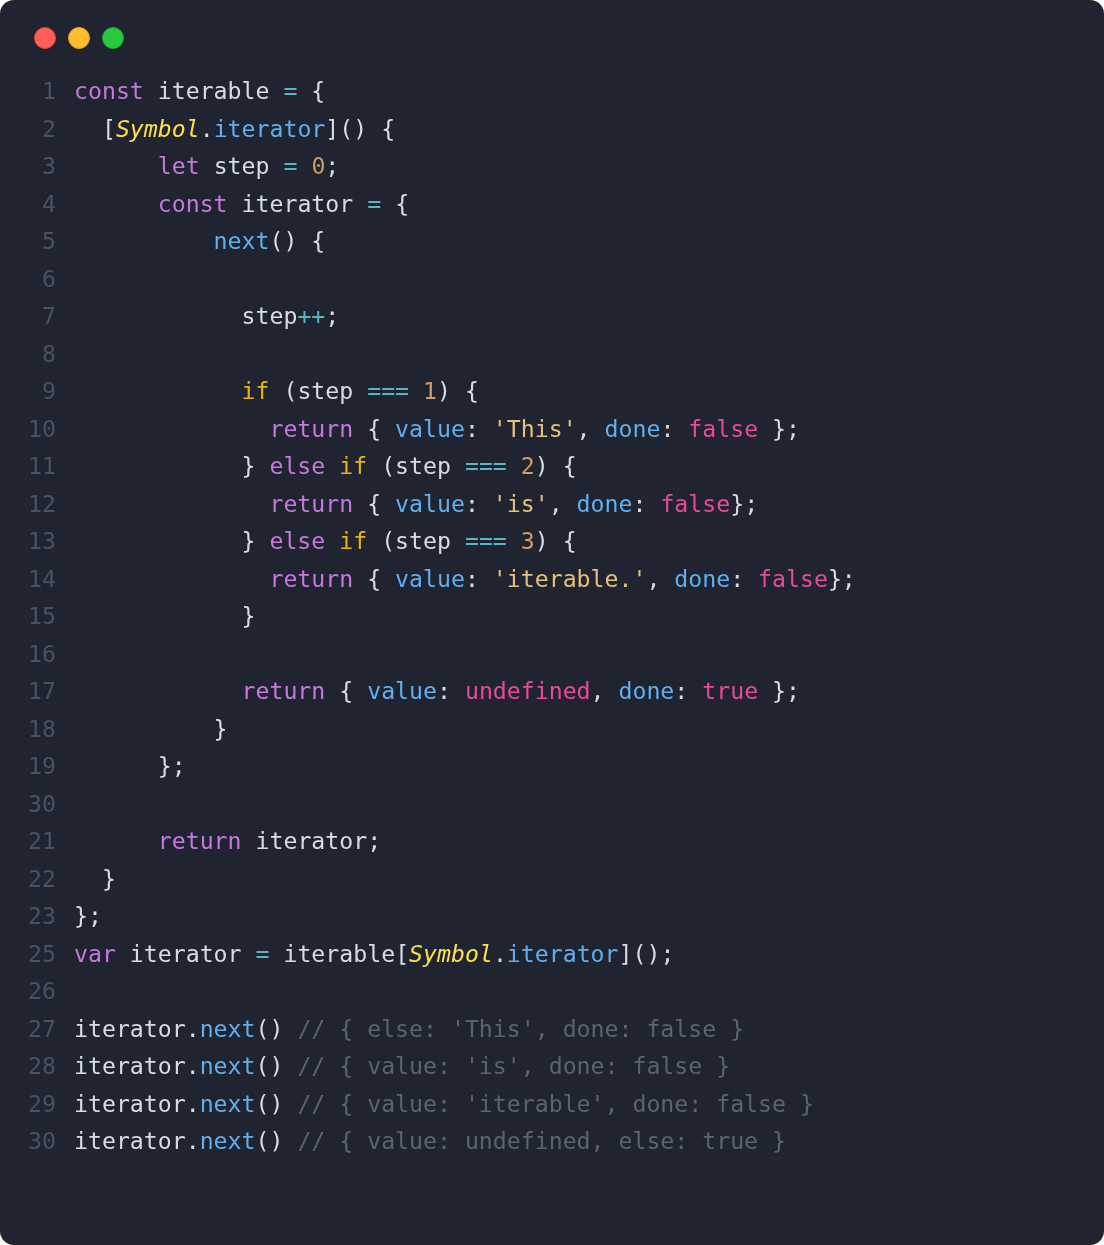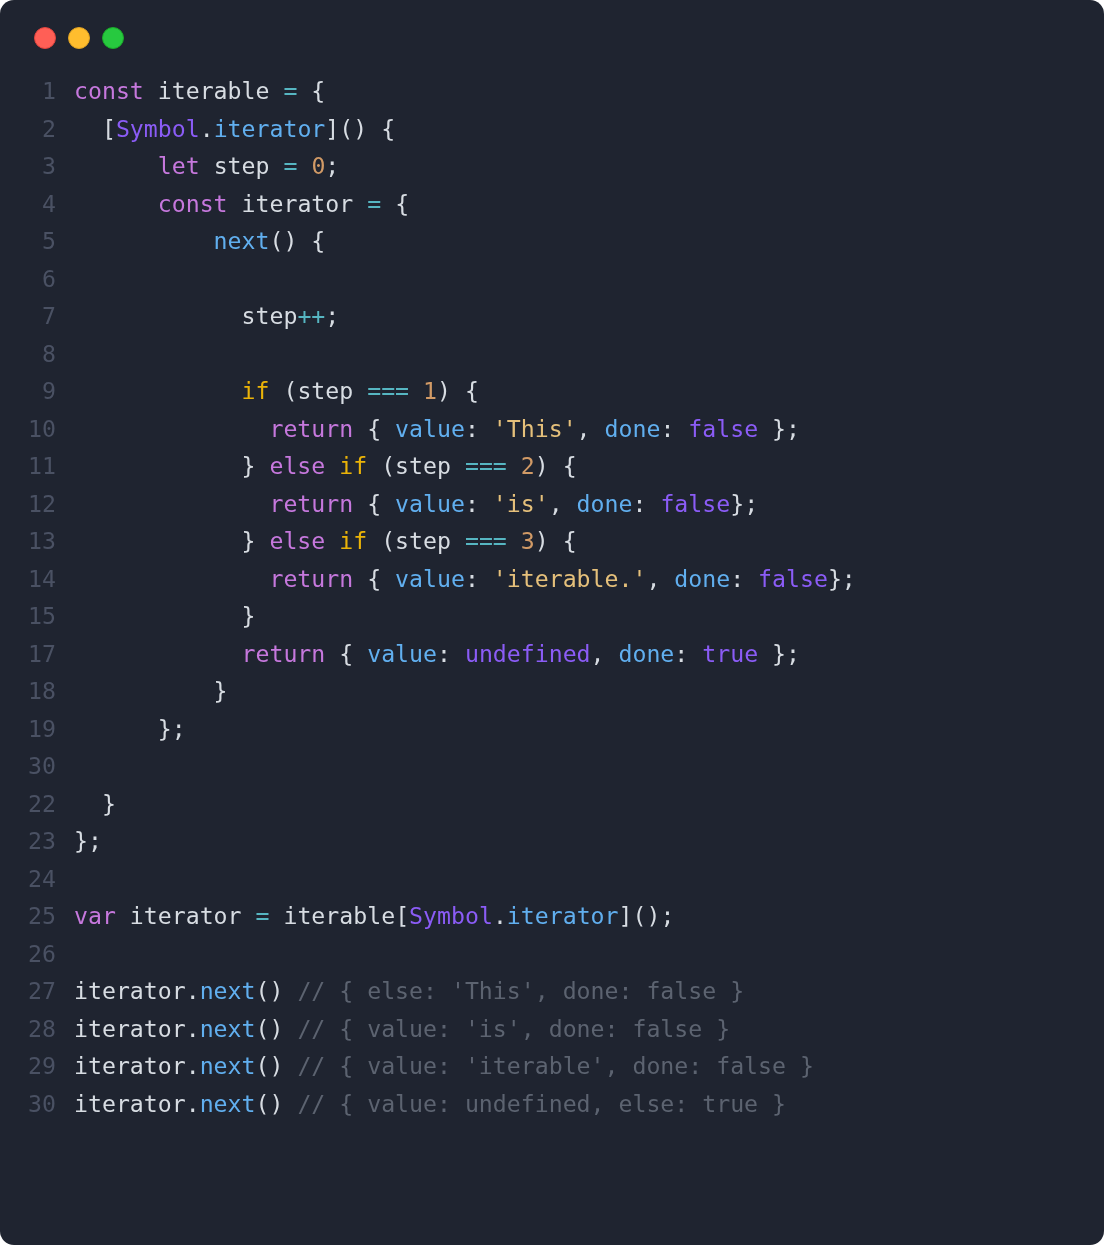--- a/index.html
+++ b/index.html
@@ -51,27 +51,27 @@
     box-sizing: border-box;
     user-select: none;
     flex: 0 0 54px;
   }
   .code { color: #d7dce2; text-align: right; }
 
   
   .kw   { color: #c678dd; } 
   .if   { color: #eab308; } 
   .id   { color: #d7dce2; } 
-  .sym  { color: #8b5cf6; } 
+  .sym  { color: #fde047; font-style: italic; } 
   .fn   { color: #61afef; } 
   .op   { color: #56b6c2; } 
   .num  { color: #d19a66; } 
   .str  { color: #e5c07b; } 
-  .undef{ color: #8b5cf6; } 
-  .bool { color: #8b5cf6; } 
+  .undef{ color: #ec4899; } 
+  .bool { color: #ec4899; } 
   .prop { color: #61afef; } 
   .cmt  { color: #5c6370; } 
   .pun  { color: #d7dce2; } 
 </style>
 </head>
 <body>
 
 <div class="window">
   <div class="titlebar">
     <div class="traffic-dot dot-close"></div>
@@ -88,27 +88,28 @@
       <div class="line"><span class="gutter">6</span><span class="code"></span></div>
       <div class="line"><span class="gutter">7</span><span class="code"><span class="pun">            </span><span class="id">step</span><span class="op">++</span><span class="pun">;</span></span></div>
       <div class="line"><span class="gutter">8</span><span class="code"></span></div>
       <div class="line"><span class="gutter">9</span><span class="code"><span class="pun">            </span><span class="if">if</span><span class="pun"> (</span><span class="id">step</span><span class="pun"> </span><span class="op">===</span><span class="pun"> </span><span class="num">1</span><span class="pun">) {</span></span></div>
       <div class="line"><span class="gutter">10</span><span class="code"><span class="pun">              </span><span class="kw">return</span><span class="pun"> { </span><span class="prop">value</span><span class="pun">: </span><span class="str">'This'</span><span class="pun">, </span><span class="prop">done</span><span class="pun">: </span><span class="bool">false</span><span class="pun"> };</span></span></div>
       <div class="line"><span class="gutter">11</span><span class="code"><span class="pun">            } </span><span class="kw">else</span><span class="pun"> </span><span class="if">if</span><span class="pun"> (</span><span class="id">step</span><span class="pun"> </span><span class="op">===</span><span class="pun"> </span><span class="num">2</span><span class="pun">) {</span></span></div>
       <div class="line"><span class="gutter">12</span><span class="code"><span class="pun">              </span><span class="kw">return</span><span class="pun"> { </span><span class="prop">value</span><span class="pun">: </span><span class="str">'is'</span><span class="pun">, </span><span class="prop">done</span><span class="pun">: </span><span class="bool">false</span><span class="pun">};</span></span></div>
       <div class="line"><span class="gutter">13</span><span class="code"><span class="pun">            } </span><span class="kw">else</span><span class="pun"> </span><span class="if">if</span><span class="pun"> (</span><span class="id">step</span><span class="pun"> </span><span class="op">===</span><span class="pun"> </span><span class="num">3</span><span class="pun">) {</span></span></div>
       <div class="line"><span class="gutter">14</span><span class="code"><span class="pun">              </span><span class="kw">return</span><span class="pun"> { </span><span class="prop">value</span><span class="pun">: </span><span class="str">'iterable.'</span><span class="pun">, </span><span class="prop">done</span><span class="pun">: </span><span class="bool">false</span><span class="pun">};</span></span></div>
       <div class="line"><span class="gutter">15</span><span class="code"><span class="pun">            }</span></span></div>
+      <div class="line"><span class="gutter">16</span><span class="code"></span></div>
       <div class="line"><span class="gutter">17</span><span class="code"><span class="pun">            </span><span class="kw">return</span><span class="pun"> { </span><span class="prop">value</span><span class="pun">: </span><span class="undef">undefined</span><span class="pun">, </span><span class="prop">done</span><span class="pun">: </span><span class="bool">true</span><span class="pun"> };</span></span></div>
       <div class="line"><span class="gutter">18</span><span class="code"><span class="pun">          }</span></span></div>
       <div class="line"><span class="gutter">19</span><span class="code"><span class="pun">      };</span></span></div>
       <div class="line"><span class="gutter">30</span><span class="code"></span></div>
+      <div class="line"><span class="gutter">21</span><span class="code"><span class="pun">      </span><span class="kw">return</span><span class="pun"> </span><span class="id">iterator</span><span class="pun">;</span></span></div>
       <div class="line"><span class="gutter">22</span><span class="code"><span class="pun">  }</span></span></div>
       <div class="line"><span class="gutter">23</span><span class="code"><span class="pun">};</span></span></div>
-      <div class="line"><span class="gutter">24</span><span class="code"></span></div>
       <div class="line"><span class="gutter">25</span><span class="code"><span class="kw">var</span><span class="pun"> </span><span class="id">iterator</span><span class="pun"> </span><span class="op">=</span><span class="pun"> </span><span class="id">iterable</span><span class="pun">[</span><span class="sym">Symbol</span><span class="pun">.</span><span class="fn">iterator</span><span class="pun">]();</span></span></div>
       <div class="line"><span class="gutter">26</span><span class="code"></span></div>
       <div class="line"><span class="gutter">27</span><span class="code"><span class="id">iterator</span><span class="pun">.</span><span class="fn">next</span><span class="pun">() </span><span class="cmt">// { else: 'This', done: false }</span></span></div>
       <div class="line"><span class="gutter">28</span><span class="code"><span class="id">iterator</span><span class="pun">.</span><span class="fn">next</span><span class="pun">() </span><span class="cmt">// { value: 'is', done: false }</span></span></div>
       <div class="line"><span class="gutter">29</span><span class="code"><span class="id">iterator</span><span class="pun">.</span><span class="fn">next</span><span class="pun">() </span><span class="cmt">// { value: 'iterable', done: false }</span></span></div>
       <div class="line"><span class="gutter">30</span><span class="code"><span class="id">iterator</span><span class="pun">.</span><span class="fn">next</span><span class="pun">() </span><span class="cmt">// { value: undefined, else: true }</span></span></div>
     </div>
 </div>
 
 </body></html>

